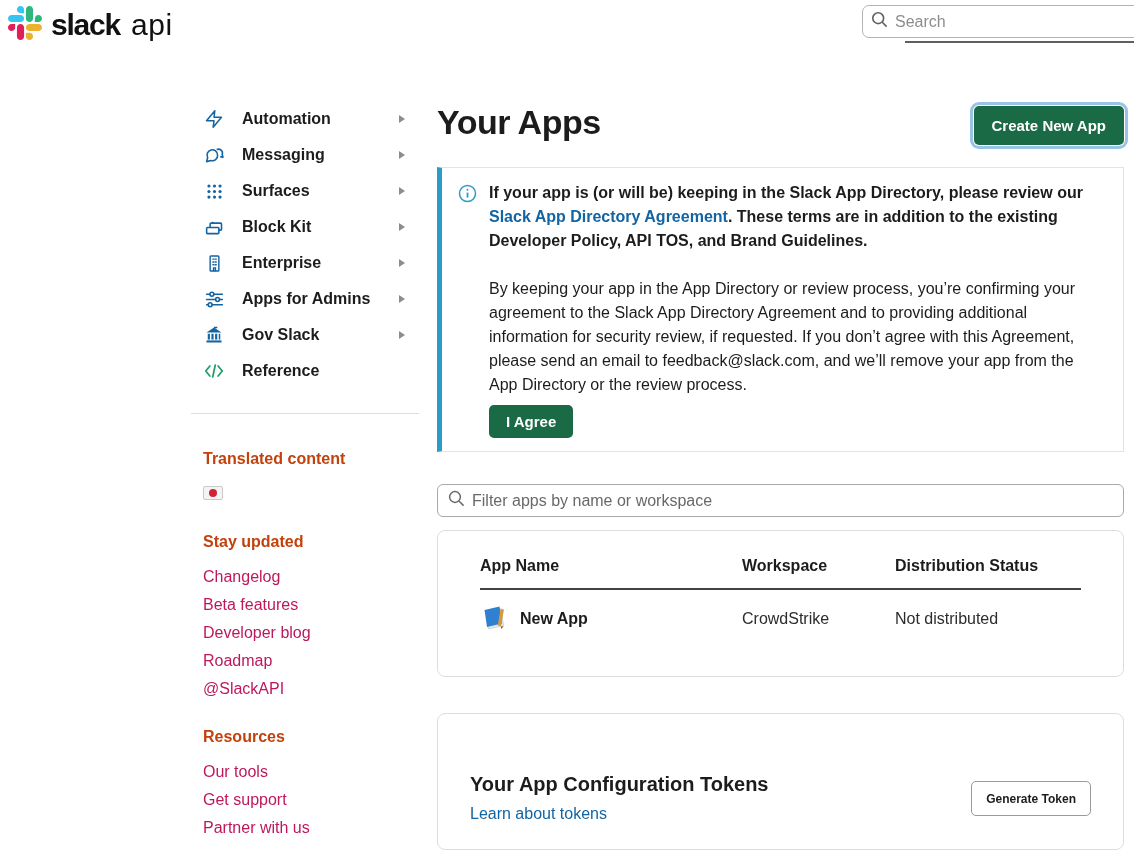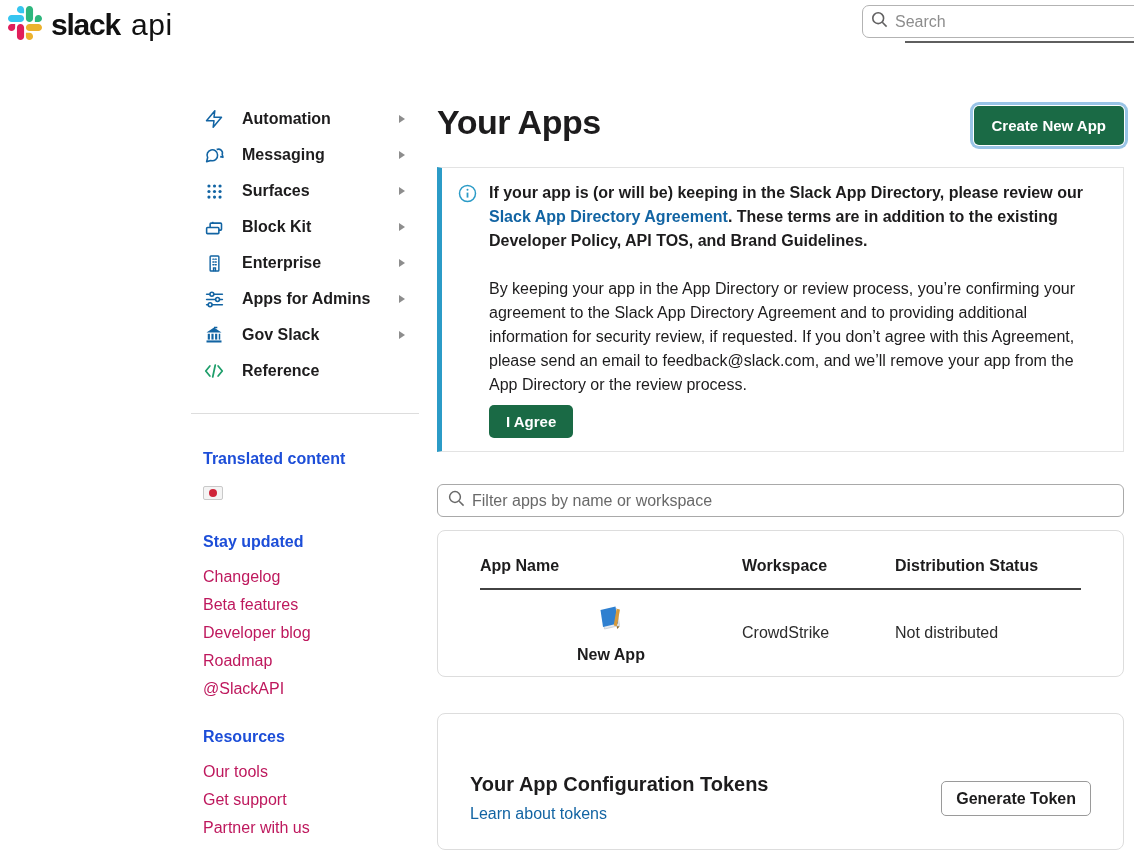--- a/index.html
+++ b/index.html
@@ -21,21 +21,21 @@
 
   
   .sidebar { position:absolute; left:191px; top:96px; width:228px; }
   .nav-item { position:absolute; left:0; width:228px; height:36px; display:flex; align-items:center; gap:17px;
     padding:0 14px 0 12px; cursor:pointer; }
   .nav-item .icon { width:22px; height:22px; display:flex; align-items:center; justify-content:center; flex:0 0 22px; }
   .nav-label { font-size:16px; font-weight:700; color:#1d1c1d; }
   .chevron { margin-left:auto; width:0; height:0; border-left:6px solid #8d8d8d;
     border-top:4.5px solid transparent; border-bottom:4.5px solid transparent; }
   .side-divider { position:absolute; left:191px; top:413px; width:228px; height:1px; background:#ddd; }
-  .side-heading { position:absolute; left:203px; font-size:16px; font-weight:700; color:#1d4ed8; }
+  .side-heading { position:absolute; left:203px; font-size:16px; font-weight:700; color:#c2410c; }
   .side-link { position:absolute; left:203px; font-size:16px; color:#be185d; text-decoration:none; cursor:pointer; }
   .flag { position:absolute; left:203px; top:486px; width:20px; height:14px; background:#f4f4f4;
     border:1px solid #c9c9c9; border-radius:2px; display:flex; align-items:center; justify-content:center; cursor:pointer; }
   .flag .sun { width:8px; height:8px; border-radius:50%; background:#cf2438; }
 
   
   .main { position:absolute; left:437px; top:96px; width:687px; }
   .page-title { position:absolute; left:0; top:7px; font-size:34px; font-weight:700; letter-spacing:-0.5px; color:#1d1c1d; }
   .btn-green { background:#1a6a45; color:#fff; font-weight:700; font-family:inherit;
     border:none; border-radius:5px; cursor:pointer; }
@@ -56,30 +56,30 @@
   .filter-box input { border:none; outline:none; font-size:16px; color:#454245; flex:1; background:transparent;
     font-family:"Liberation Sans","DejaVu Sans",sans-serif; }
   .filter-box input::placeholder { color:#696969; }
 
   .card { background:#fff; border:1px solid #ddd; border-radius:8px; }
   .apps-card { position:absolute; left:0; top:434px; width:687px; height:147px; padding:26px 42px 0; }
   .table-head { display:grid; grid-template-columns:262px 153px 1fr; font-size:16px; font-weight:700;
     color:#1d1c1d; padding-bottom:13px; border-bottom:2px solid #424242; }
   .table-row { display:grid; grid-template-columns:262px 153px 1fr; align-items:center;
     padding-top:12px; font-size:16px; color:#1d1c1d; cursor:pointer; }
-  .app-cell { display:flex; align-items:center; gap:10px;flex-direction:column; }
+  .app-cell { display:flex; align-items:center; gap:10px; }
   .app-name { font-weight:700; color:#1d1c1d; }
   .cell-plain { font-weight:400; color:#2c2c2c; }
 
   .tokens-card { position:absolute; left:0; top:617px; width:687px; height:137px; padding:32px 32px 0;
     display:flex; align-items:center; justify-content:space-between; }
   .tokens-title { font-size:20px; font-weight:700; color:#1d1c1d; }
   .tokens-link { display:inline-block; margin-top:9px; font-size:16px; color:#1264a3; text-decoration:none; cursor:pointer; }
   .token-btn { height:35px; padding:0 14px; background:#fff; border:1px solid #9a9a9a; border-radius:5px;
-    font-size:16px; font-weight:700; color:#1d1c1d; font-family:inherit; cursor:pointer; margin-top:2px; }
+    font-size:12px; font-weight:700; color:#1d1c1d; font-family:inherit; cursor:pointer; margin-top:2px; }
 </style>
 </head>
 <body>
 
 <div class="page">
 
   <div class="header">
     <div class="logo">
       <span>
         <svg width="34" height="34" viewBox="0 0 122.8 122.8">

